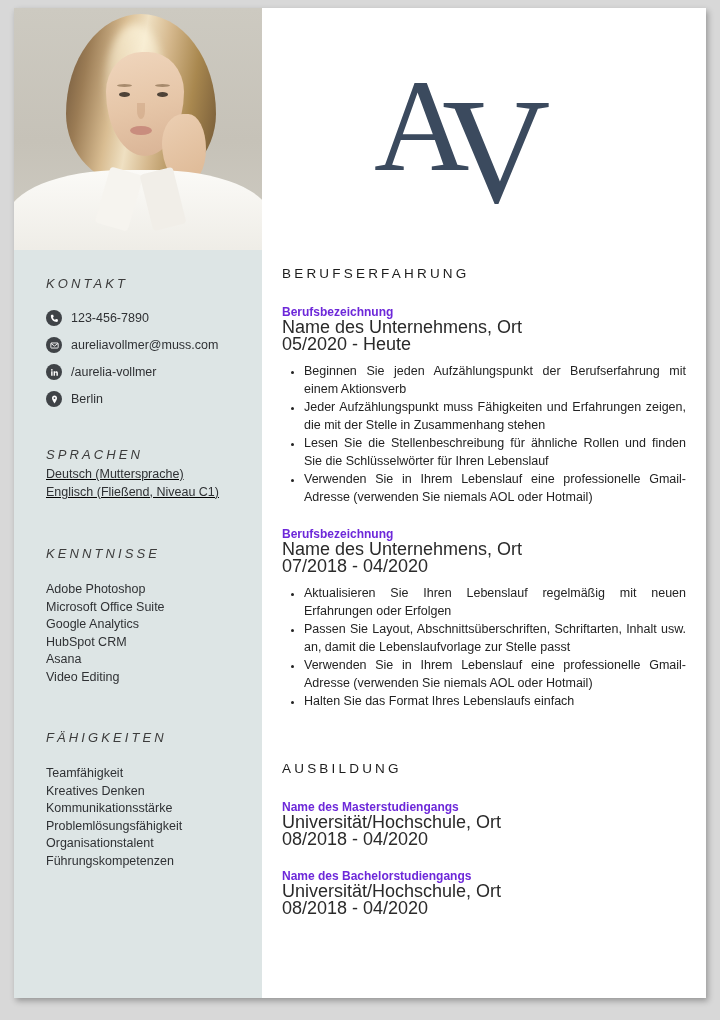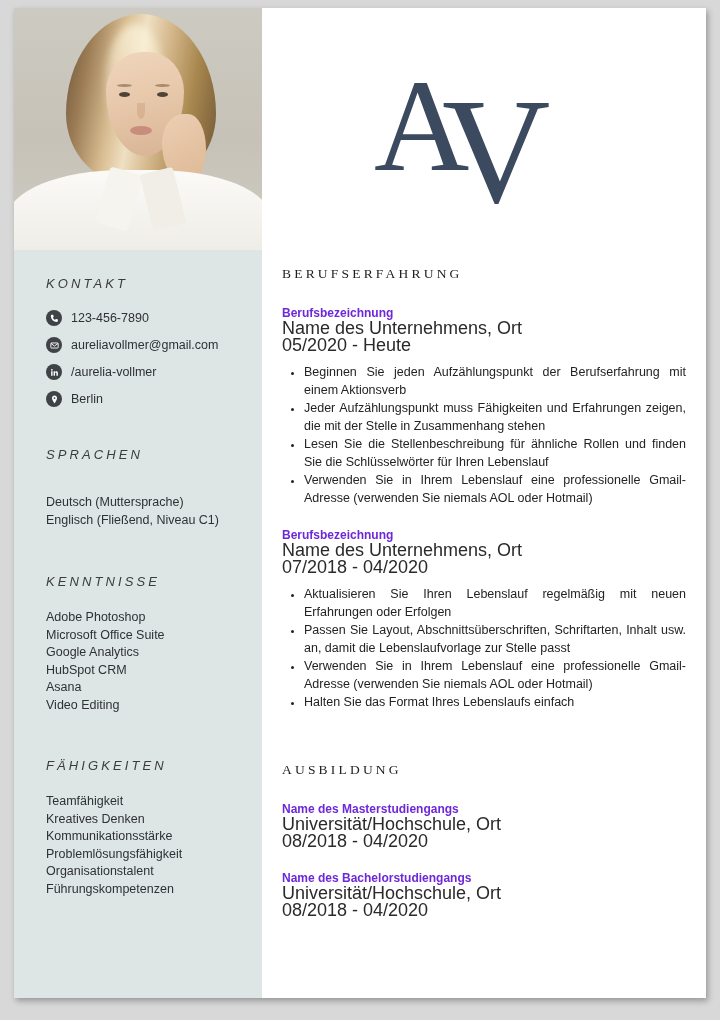--- a/index.html
+++ b/index.html
@@ -234,21 +234,20 @@
     top: 258px;
     width: 404px;
   }
 
   .main-h {
     font-size: 13.5px;
     letter-spacing: 3.2px;
     color: #1d1d1d;
     font-weight: 400;
     margin: 0;
-    font-family: Liberation Serif, serif;
   }
 
   .job-title {
     font-size: 12px;
     font-weight: bold;
     color: #6d28d9;
     margin: 0;
   }
   .job-line {
     font-size: 18px;
@@ -309,21 +308,21 @@
           </span>
           <span class="ctext">123-456-7890</span>
         </li>
         <li class="contact-row">
           <span class="cicon">
             <svg width="9" height="9" viewBox="0 0 16 16" fill="none" stroke="#ffffff" stroke-width="1.6">
               <rect x="1.5" y="3.5" width="13" height="9" rx="1"></rect>
               <path d="M1.8 4.3 8 9l6.2-4.7"></path>
             </svg>
           </span>
-          <span class="ctext">aureliavollmer@gmail.com</span>
+          <span class="ctext">aureliavollmer@muss.com</span>
         </li>
         <li class="contact-row">
           <span class="cicon">
             <svg width="9" height="9" viewBox="0 0 16 16" fill="#ffffff">
               <circle cx="3.3" cy="3.2" r="1.5"></circle>
               <rect x="2" y="5.8" width="2.6" height="8"></rect>
               <path d="M6.4 5.8h2.5v1.1c.4-.8 1.3-1.3 2.3-1.3 1.9 0 2.8 1.2 2.8 3.4v4.8h-2.6V9.5c0-1.1-.4-1.7-1.3-1.7-.8 0-1.3.6-1.3 1.7v4.3H6.4V5.8z"></path>
             </svg>
           </span>
           <span class="ctext">/aurelia-vollmer</span>
@@ -333,21 +332,21 @@
             <svg width="9" height="9" viewBox="0 0 16 16" fill="#ffffff">
               <path d="M8 1c-2.5 0-4.5 2-4.5 4.5C3.5 9 8 15 8 15s4.5-6 4.5-9.5C12.5 3 10.5 1 8 1z"></path>
               <circle cx="8" cy="5.5" r="1.7" fill="#3f4347"></circle>
             </svg>
           </span>
           <span class="ctext">Berlin</span>
         </li>
       </ul>
 
       <h2 class="side-h" style="margin-top:40px;">SPRACHEN</h2>
-      <ul class="side-list" style="margin-top:32px;">
+      <ul class="side-list" style="margin-top:4px;text-decoration:underline;">
         <li>Deutsch (Muttersprache)</li>
         <li>Englisch (Fließend, Niveau C1)</li>
       </ul>
 
       <h2 class="side-h" style="margin-top:45px;">KENNTNISSE</h2>
       <ul class="side-list" style="margin-top:20px;">
         <li>Adobe Photoshop</li>
         <li>Microsoft Office Suite</li>
         <li>Google Analytics</li>
         <li>HubSpot CRM</li>

